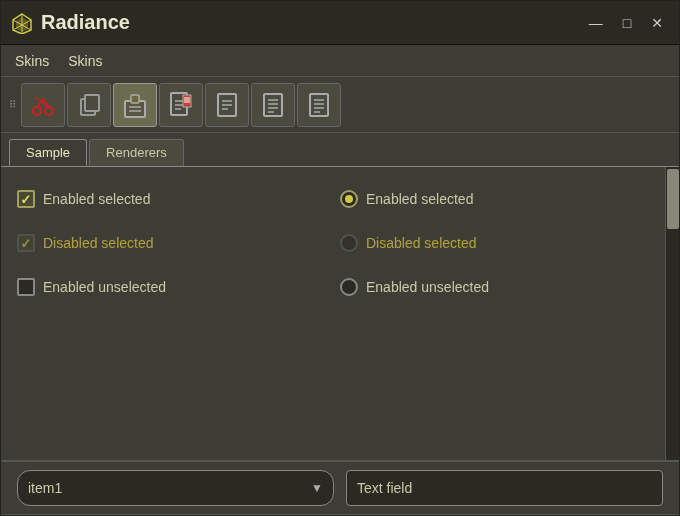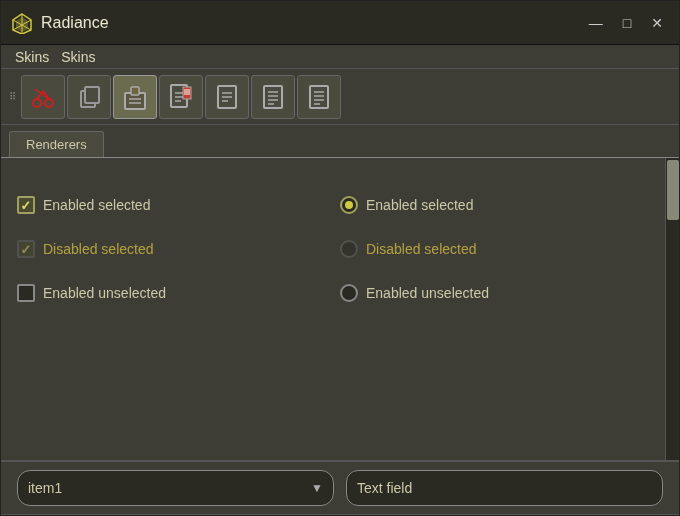--- a/index.html
+++ b/index.html
@@ -37,22 +37,22 @@
 
     .title-bar-icon {
       width: 22px;
       height: 22px;
       margin-right: 8px;
       flex-shrink: 0;
     }
 
     .title-text {
       color: #e8e8d0;
-      font-size: 16px;
-      font-weight: normal;
+      font-size: 20px;
+      font-weight: bold;
       flex: 1;
     }
 
     .window-controls {
       display: flex;
       gap: 8px;
       align-items: center;
     }
 
     .win-btn {
@@ -63,22 +63,22 @@
       background: none;
       border: none;
       line-height: 1;
     }
 
     
     .menu-bar {
       background: #3d3d35;
       display: flex;
       padding: 4px 8px;
-      gap: 0;
-      height: 24px;
+      gap: 7px;
+      height: 32px;
       align-items: center;
       border-bottom: 1px solid #555;
       flex-shrink: 0;
     }
 
     .menu-item {
       color: #ddd8b8;
       font-size: 14px;
       cursor: pointer;
       padding: 2px 6px;
@@ -195,21 +195,20 @@
       border-radius: 2px;
     }
 
     
     .col {
       flex: 1;
       display: flex;
       flex-direction: column;
       gap: 12px;
       padding-right: 14px;
-      margin-top: 15px;
     }
 
     
     .check-row {
       display: flex;
       align-items: center;
       gap: 8px;
       height: 32px;
     }
 
@@ -318,21 +317,21 @@
       color: #aaa;
       font-size: 12px;
     }
 
     
     .text-field {
       flex: 1;
       height: 36px;
       background: #2a2a22;
       border: 1px solid #888;
-      border-radius: 12px;
+      border-radius: 4px;
       padding: 0 10px;
       color: #ccc8a8;
       font-size: 14px;
       outline: none;
     }
 
     
     .btn-row {
       display: flex;
       padding: 8px 16px 12px;
@@ -455,20 +454,21 @@
         <rect x="5" y="3" width="18" height="22" rx="1" fill="none" stroke="#aaa" stroke-width="2"></rect>
         <line x1="9" y1="9" x2="19" y2="9" stroke="#aaa" stroke-width="1.5"></line>
         <line x1="9" y1="13" x2="19" y2="13" stroke="#aaa" stroke-width="1.5"></line>
         <line x1="9" y1="17" x2="19" y2="17" stroke="#aaa" stroke-width="1.5"></line>
         <line x1="9" y1="21" x2="15" y2="21" stroke="#aaa" stroke-width="1.5"></line>
       </svg>
     </div>
   </div>
 
   <div class="tabs">
+    <div class="tab active">Sample</div>
     <div class="tab">Renderers</div>
   </div>
 
   <div class="content">
     <div class="main-panel">
 
       <div class="col">
 
         <div class="check-row">
           <div class="checkbox-custom checked"></div>

